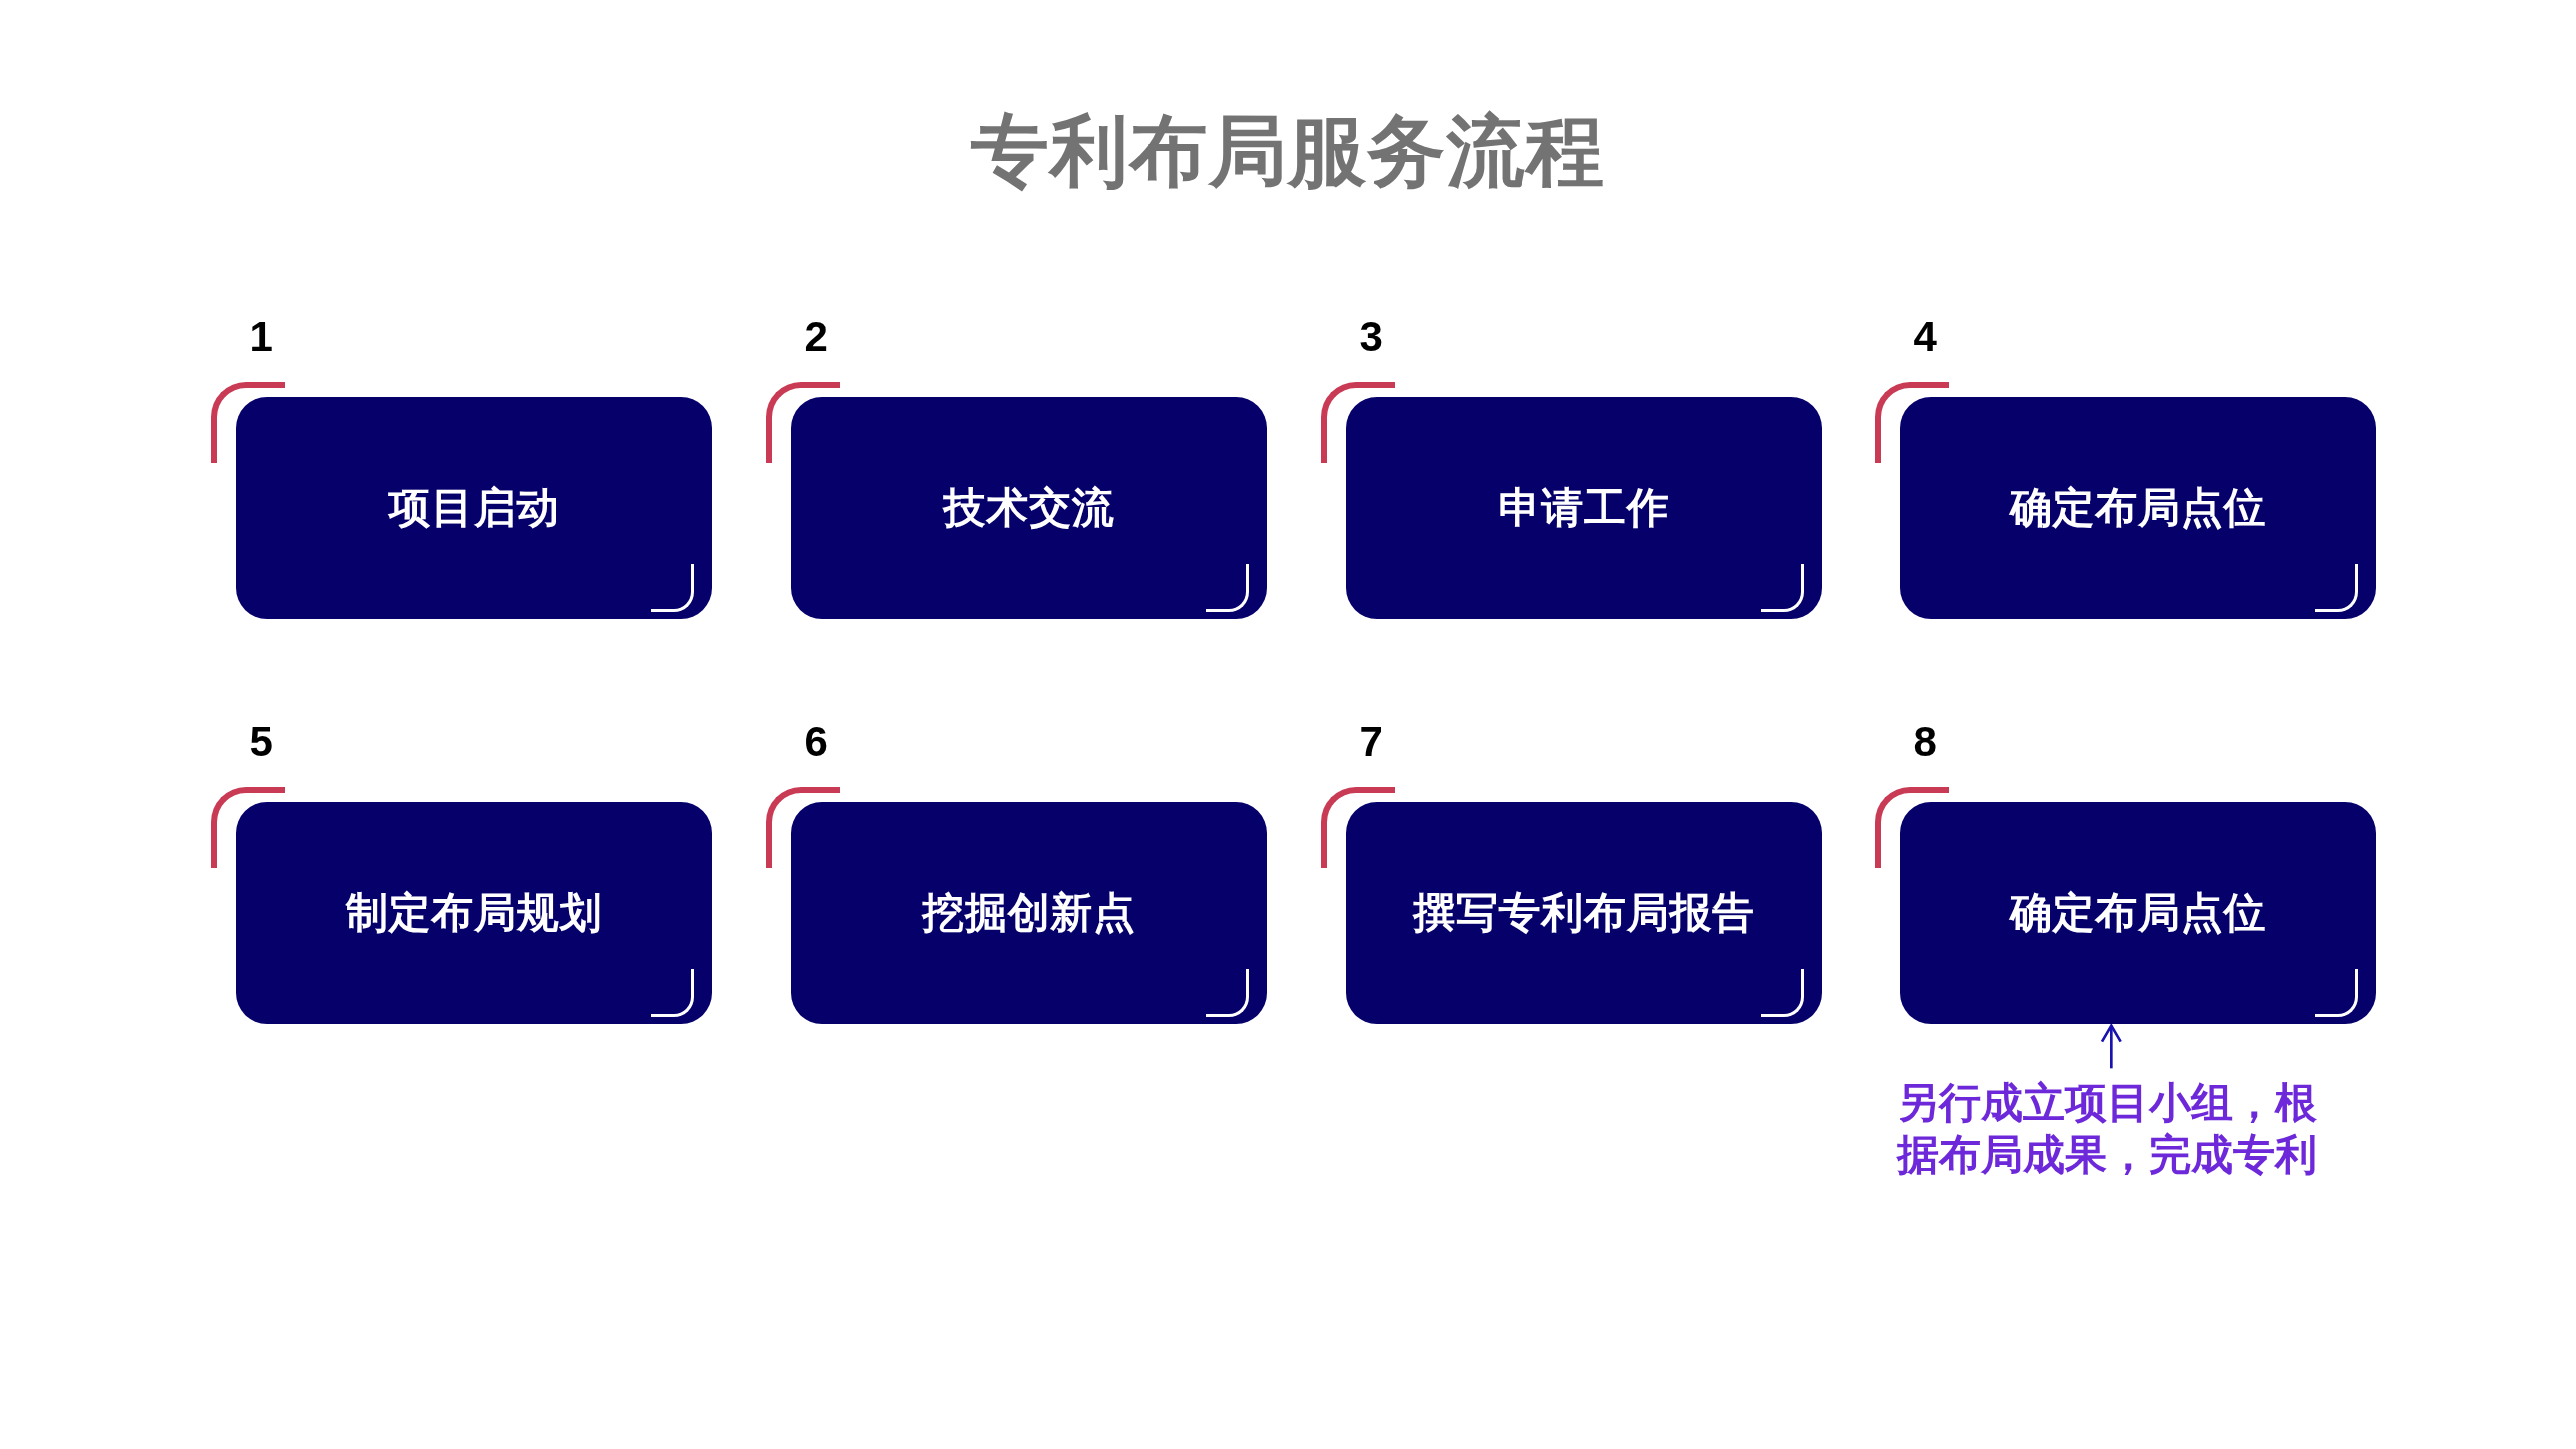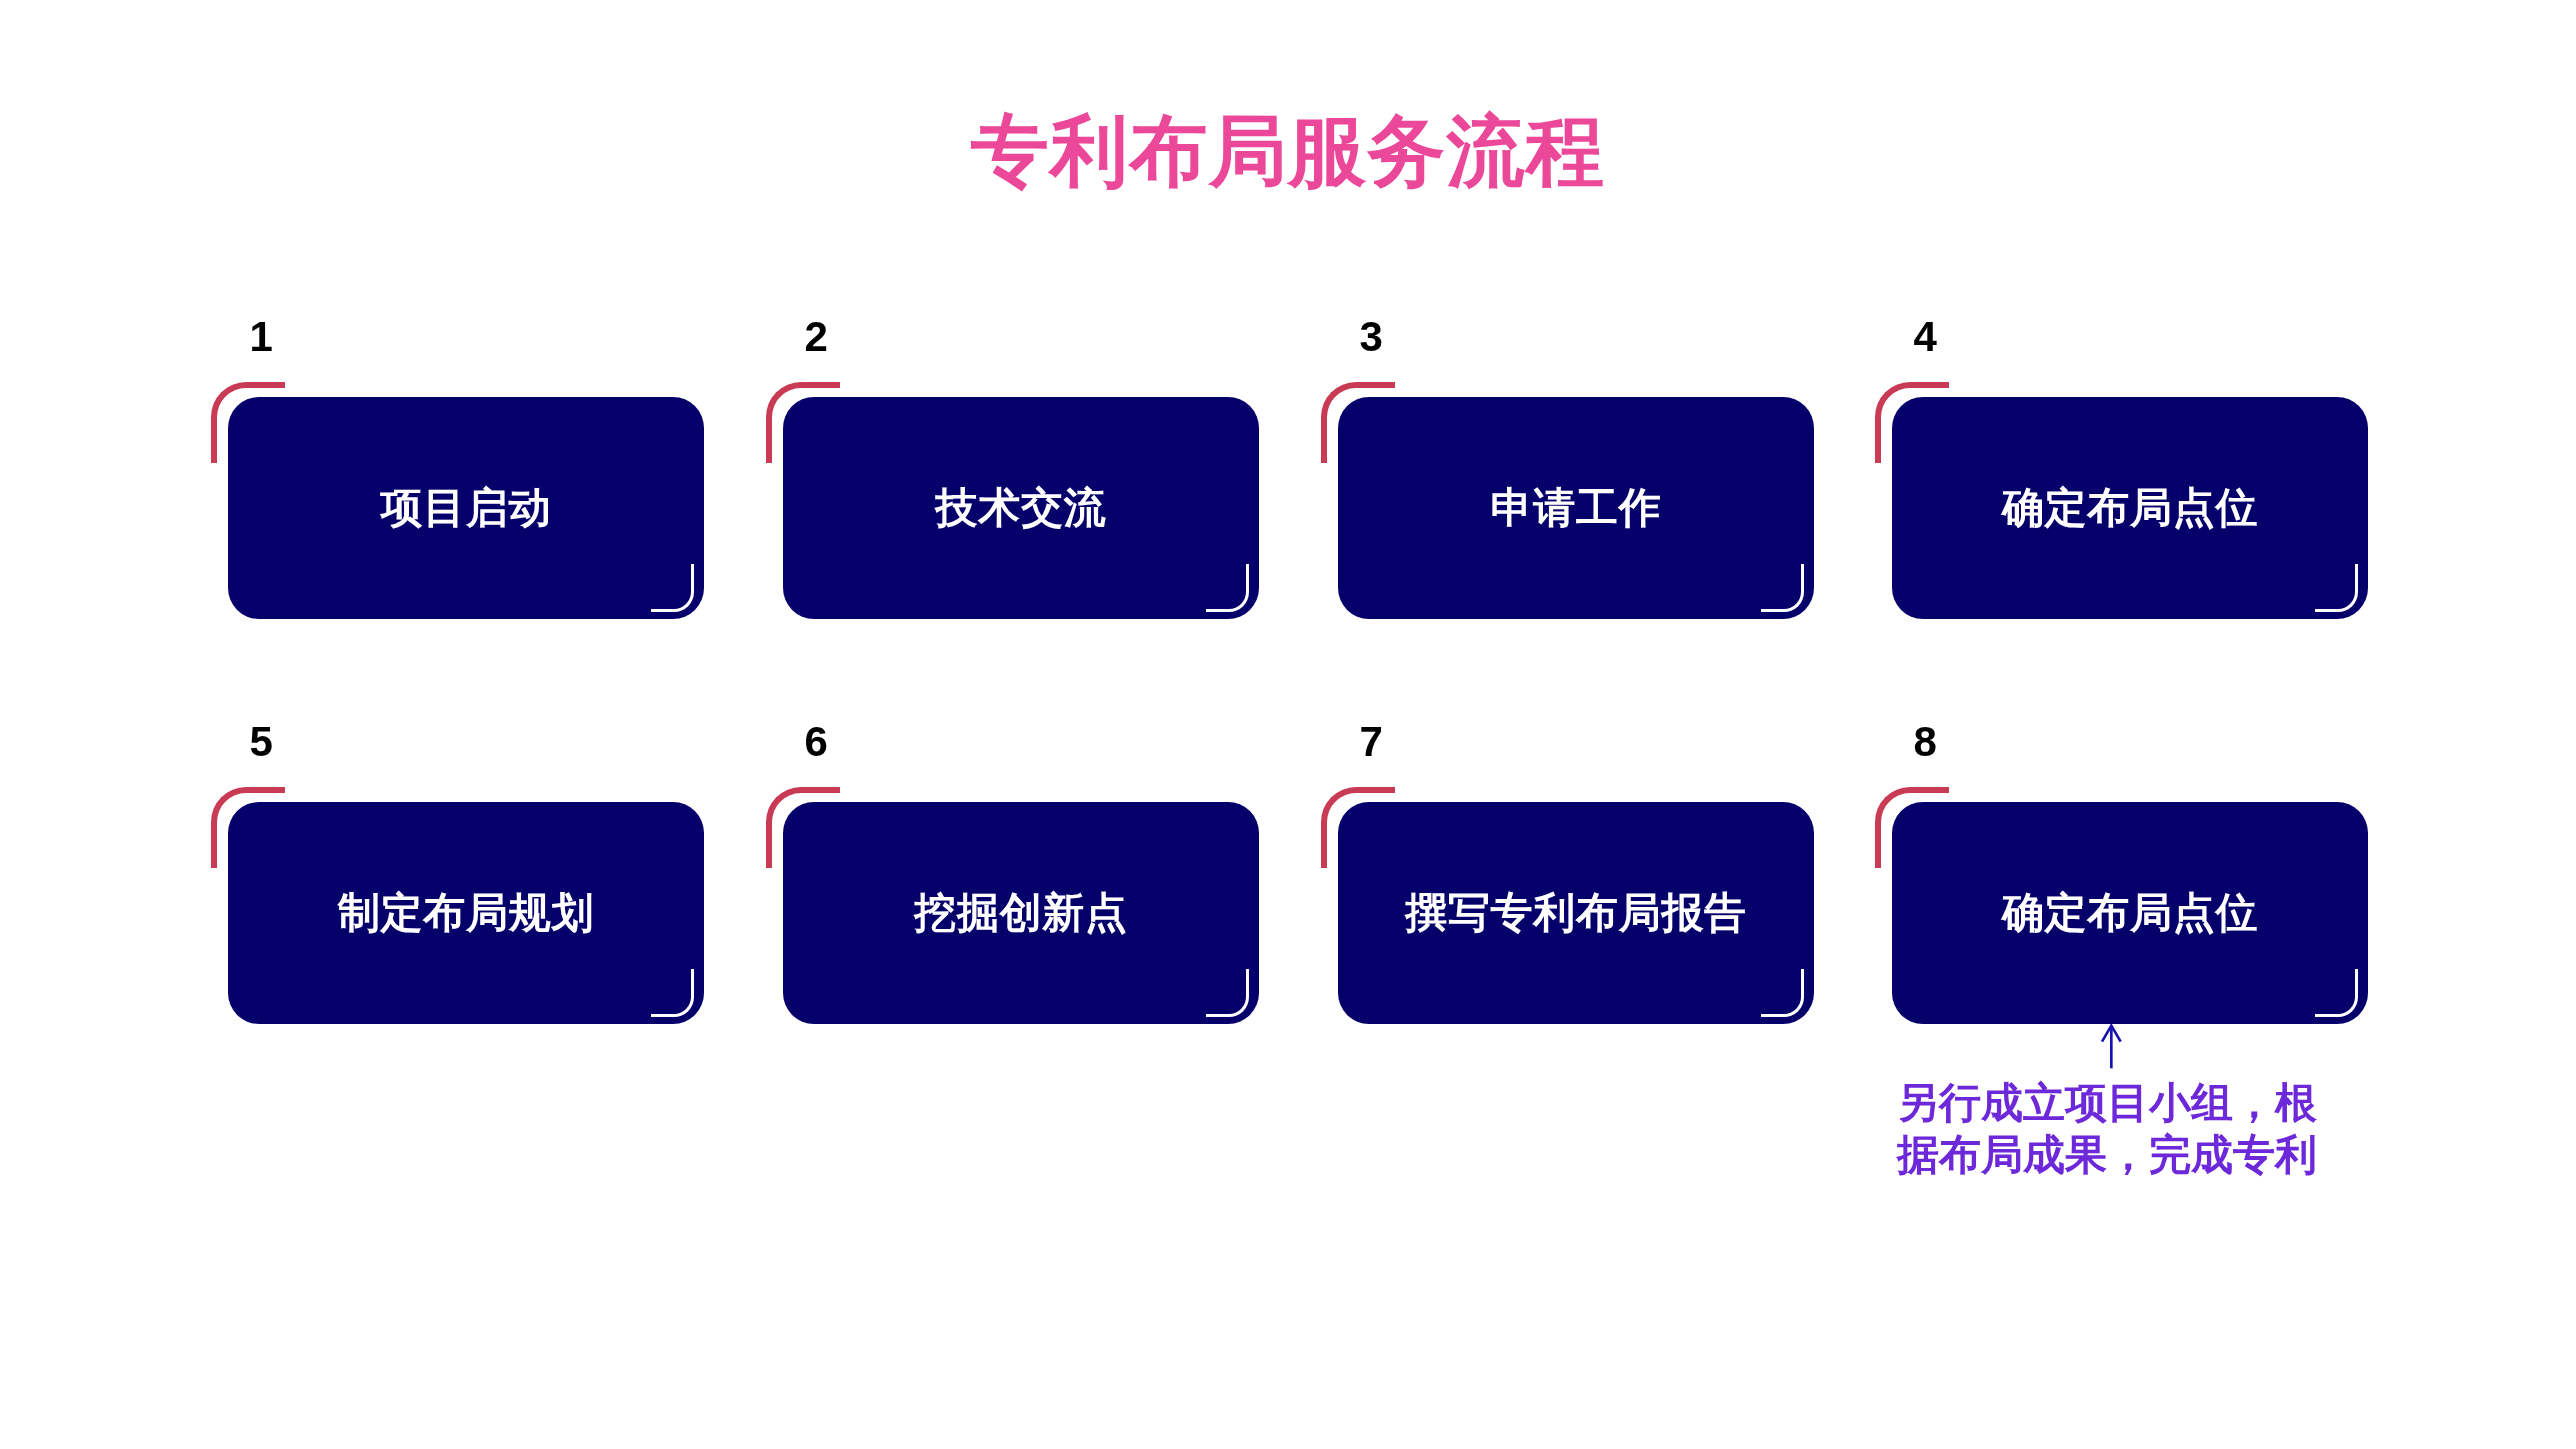--- a/index.html
+++ b/index.html
@@ -15,21 +15,21 @@
     font-family: "DejaVu Sans", "Liberation Sans", sans-serif;
   }
   .title {
     position: absolute;
     left: 0;
     width: 2576px;
     top: 101px;
     text-align: center;
     font-size: 78px;
     font-weight: bold;
-    color: #ec4899;
+    color: #737373;
     letter-spacing: 1.3px;
     line-height: 101px;
   }
   .step {
     position: absolute;
     width: 476px;
     height: 222px;
   }
   .step-number {
     position: absolute;
@@ -47,21 +47,21 @@
     top: -15.4px;
     width: 74px;
     height: 81px;
     border-top: 6px solid #C93A55;
     border-left: 6px solid #C93A55;
     border-top-left-radius: 35px;
     box-sizing: border-box;
   }
   .card {
     position: absolute;
-    left: 4px;
+    left: 12px;
     top: 0;
     width: 476px;
     height: 222px;
     background: #06006B;
     border-radius: 31px;
     display: flex;
     align-items: center;
     justify-content: center;
     text-align: right;
   }

